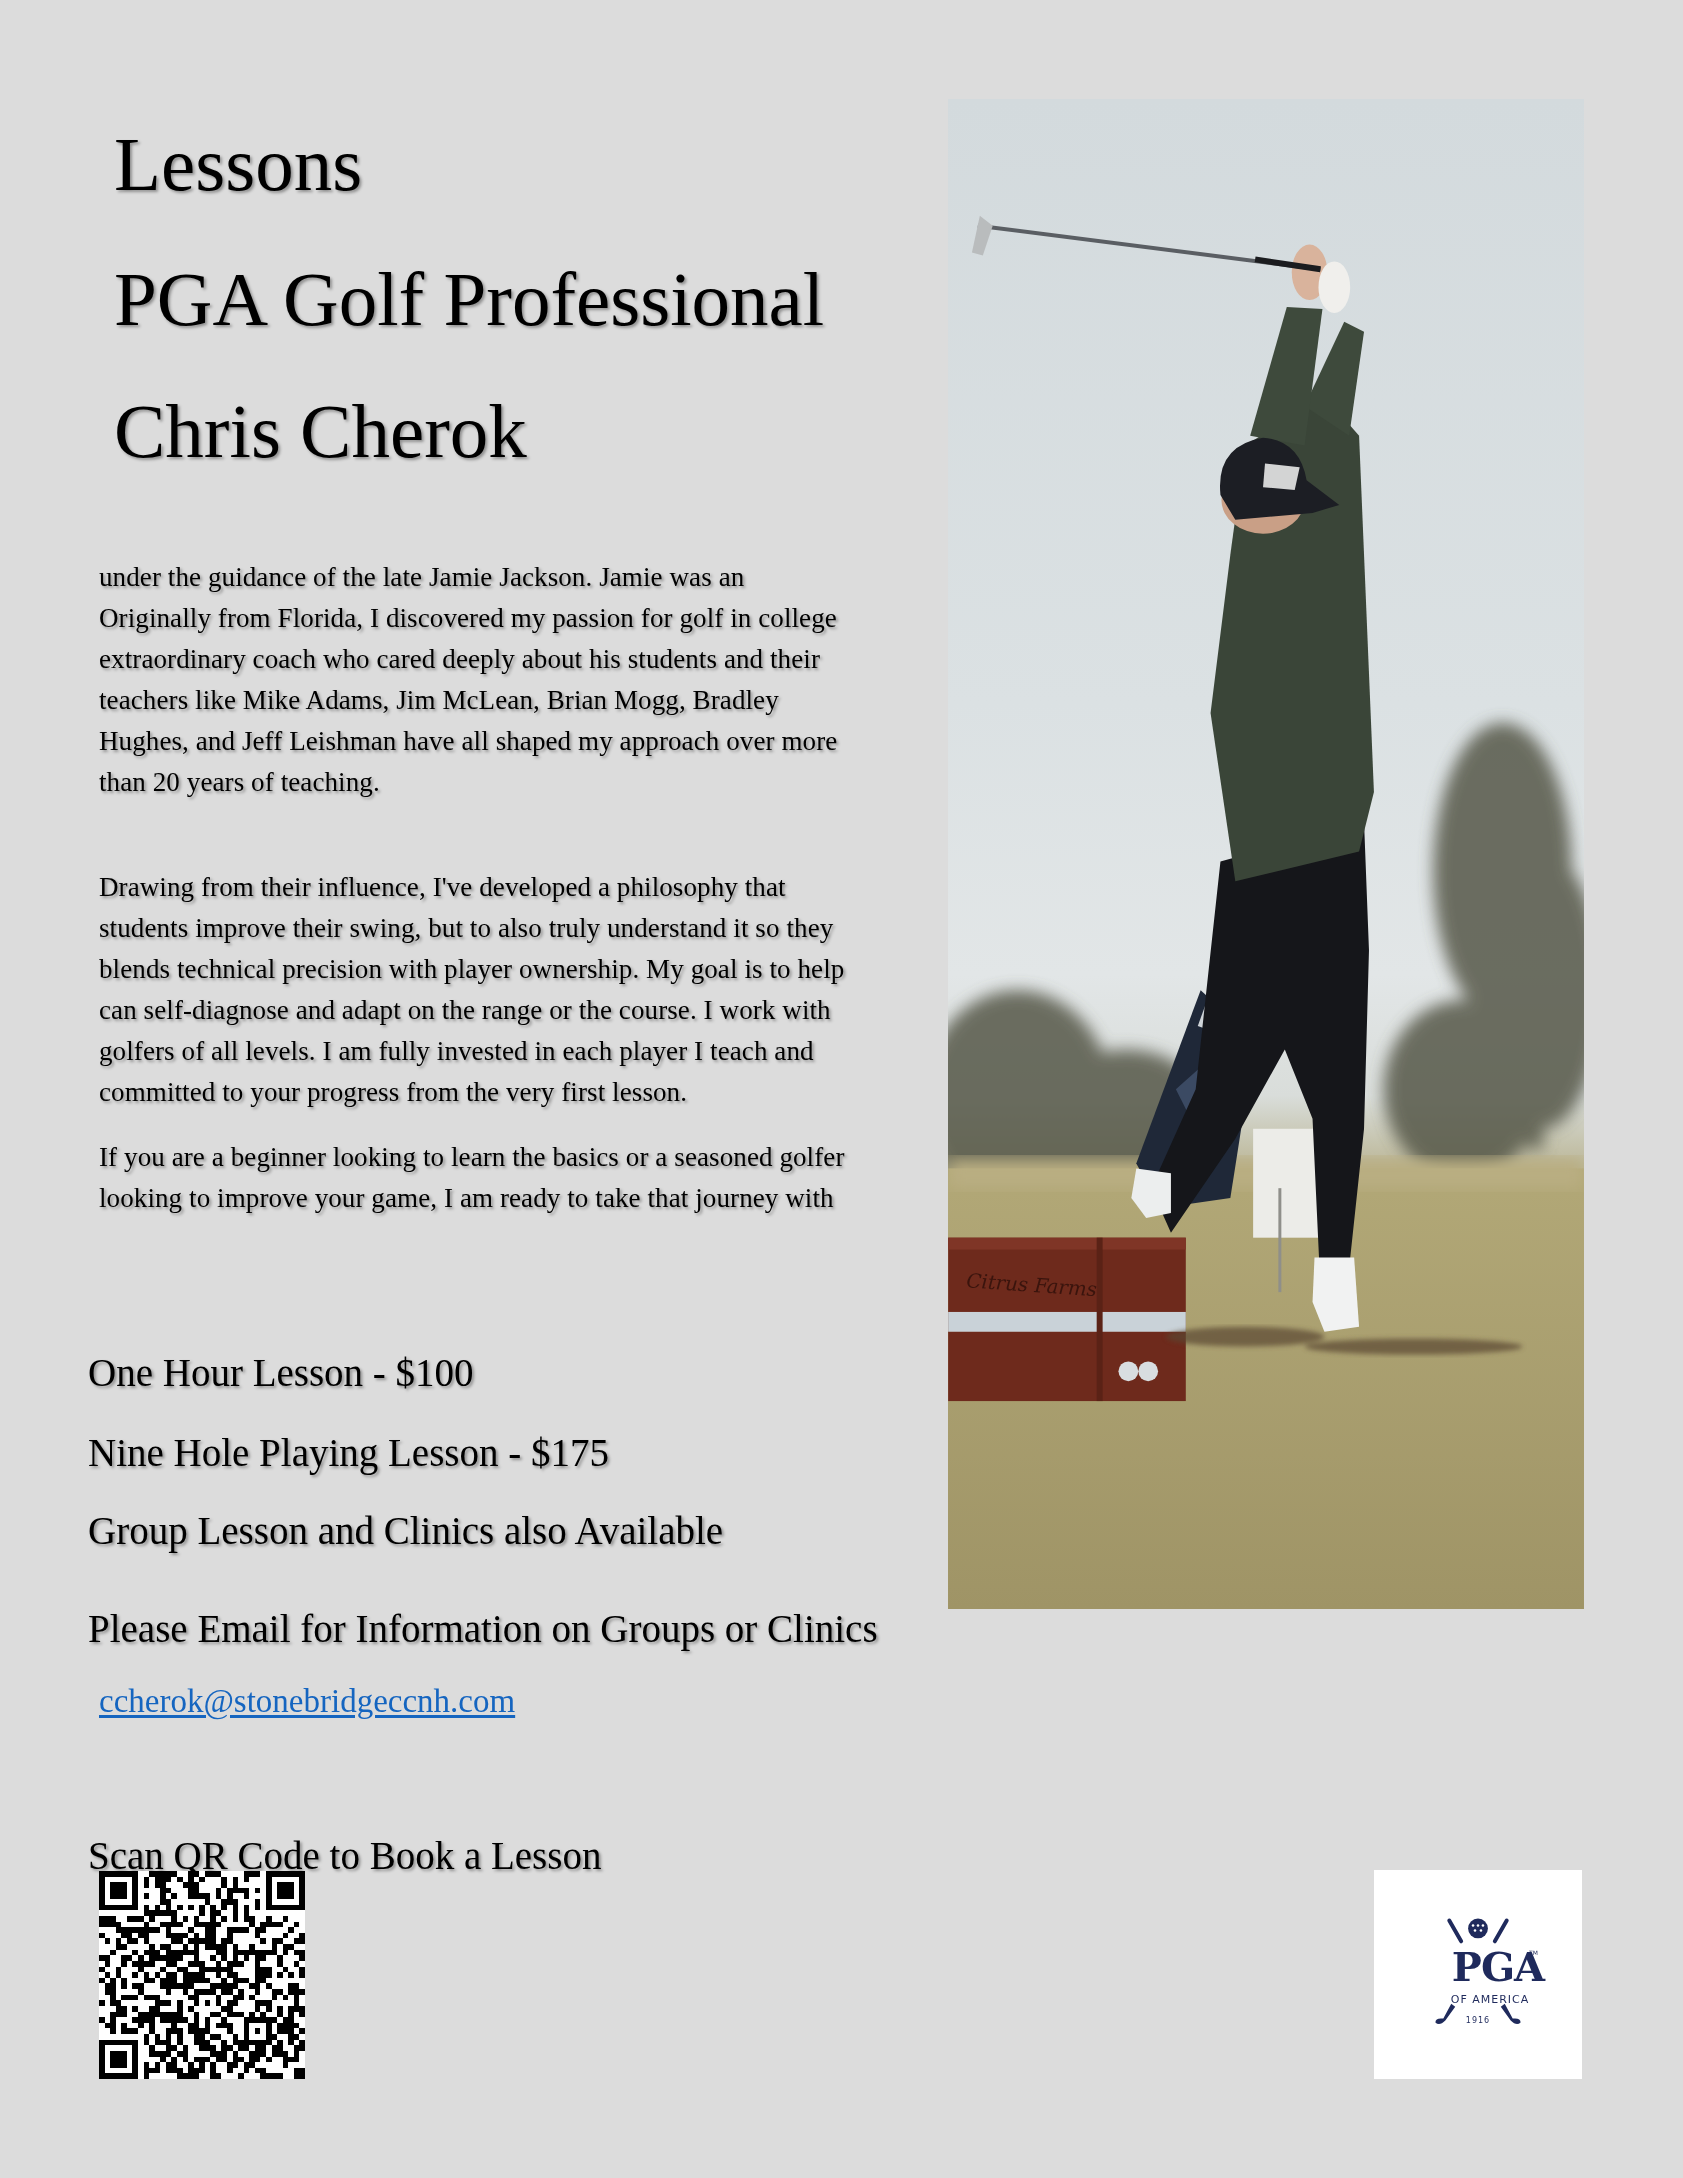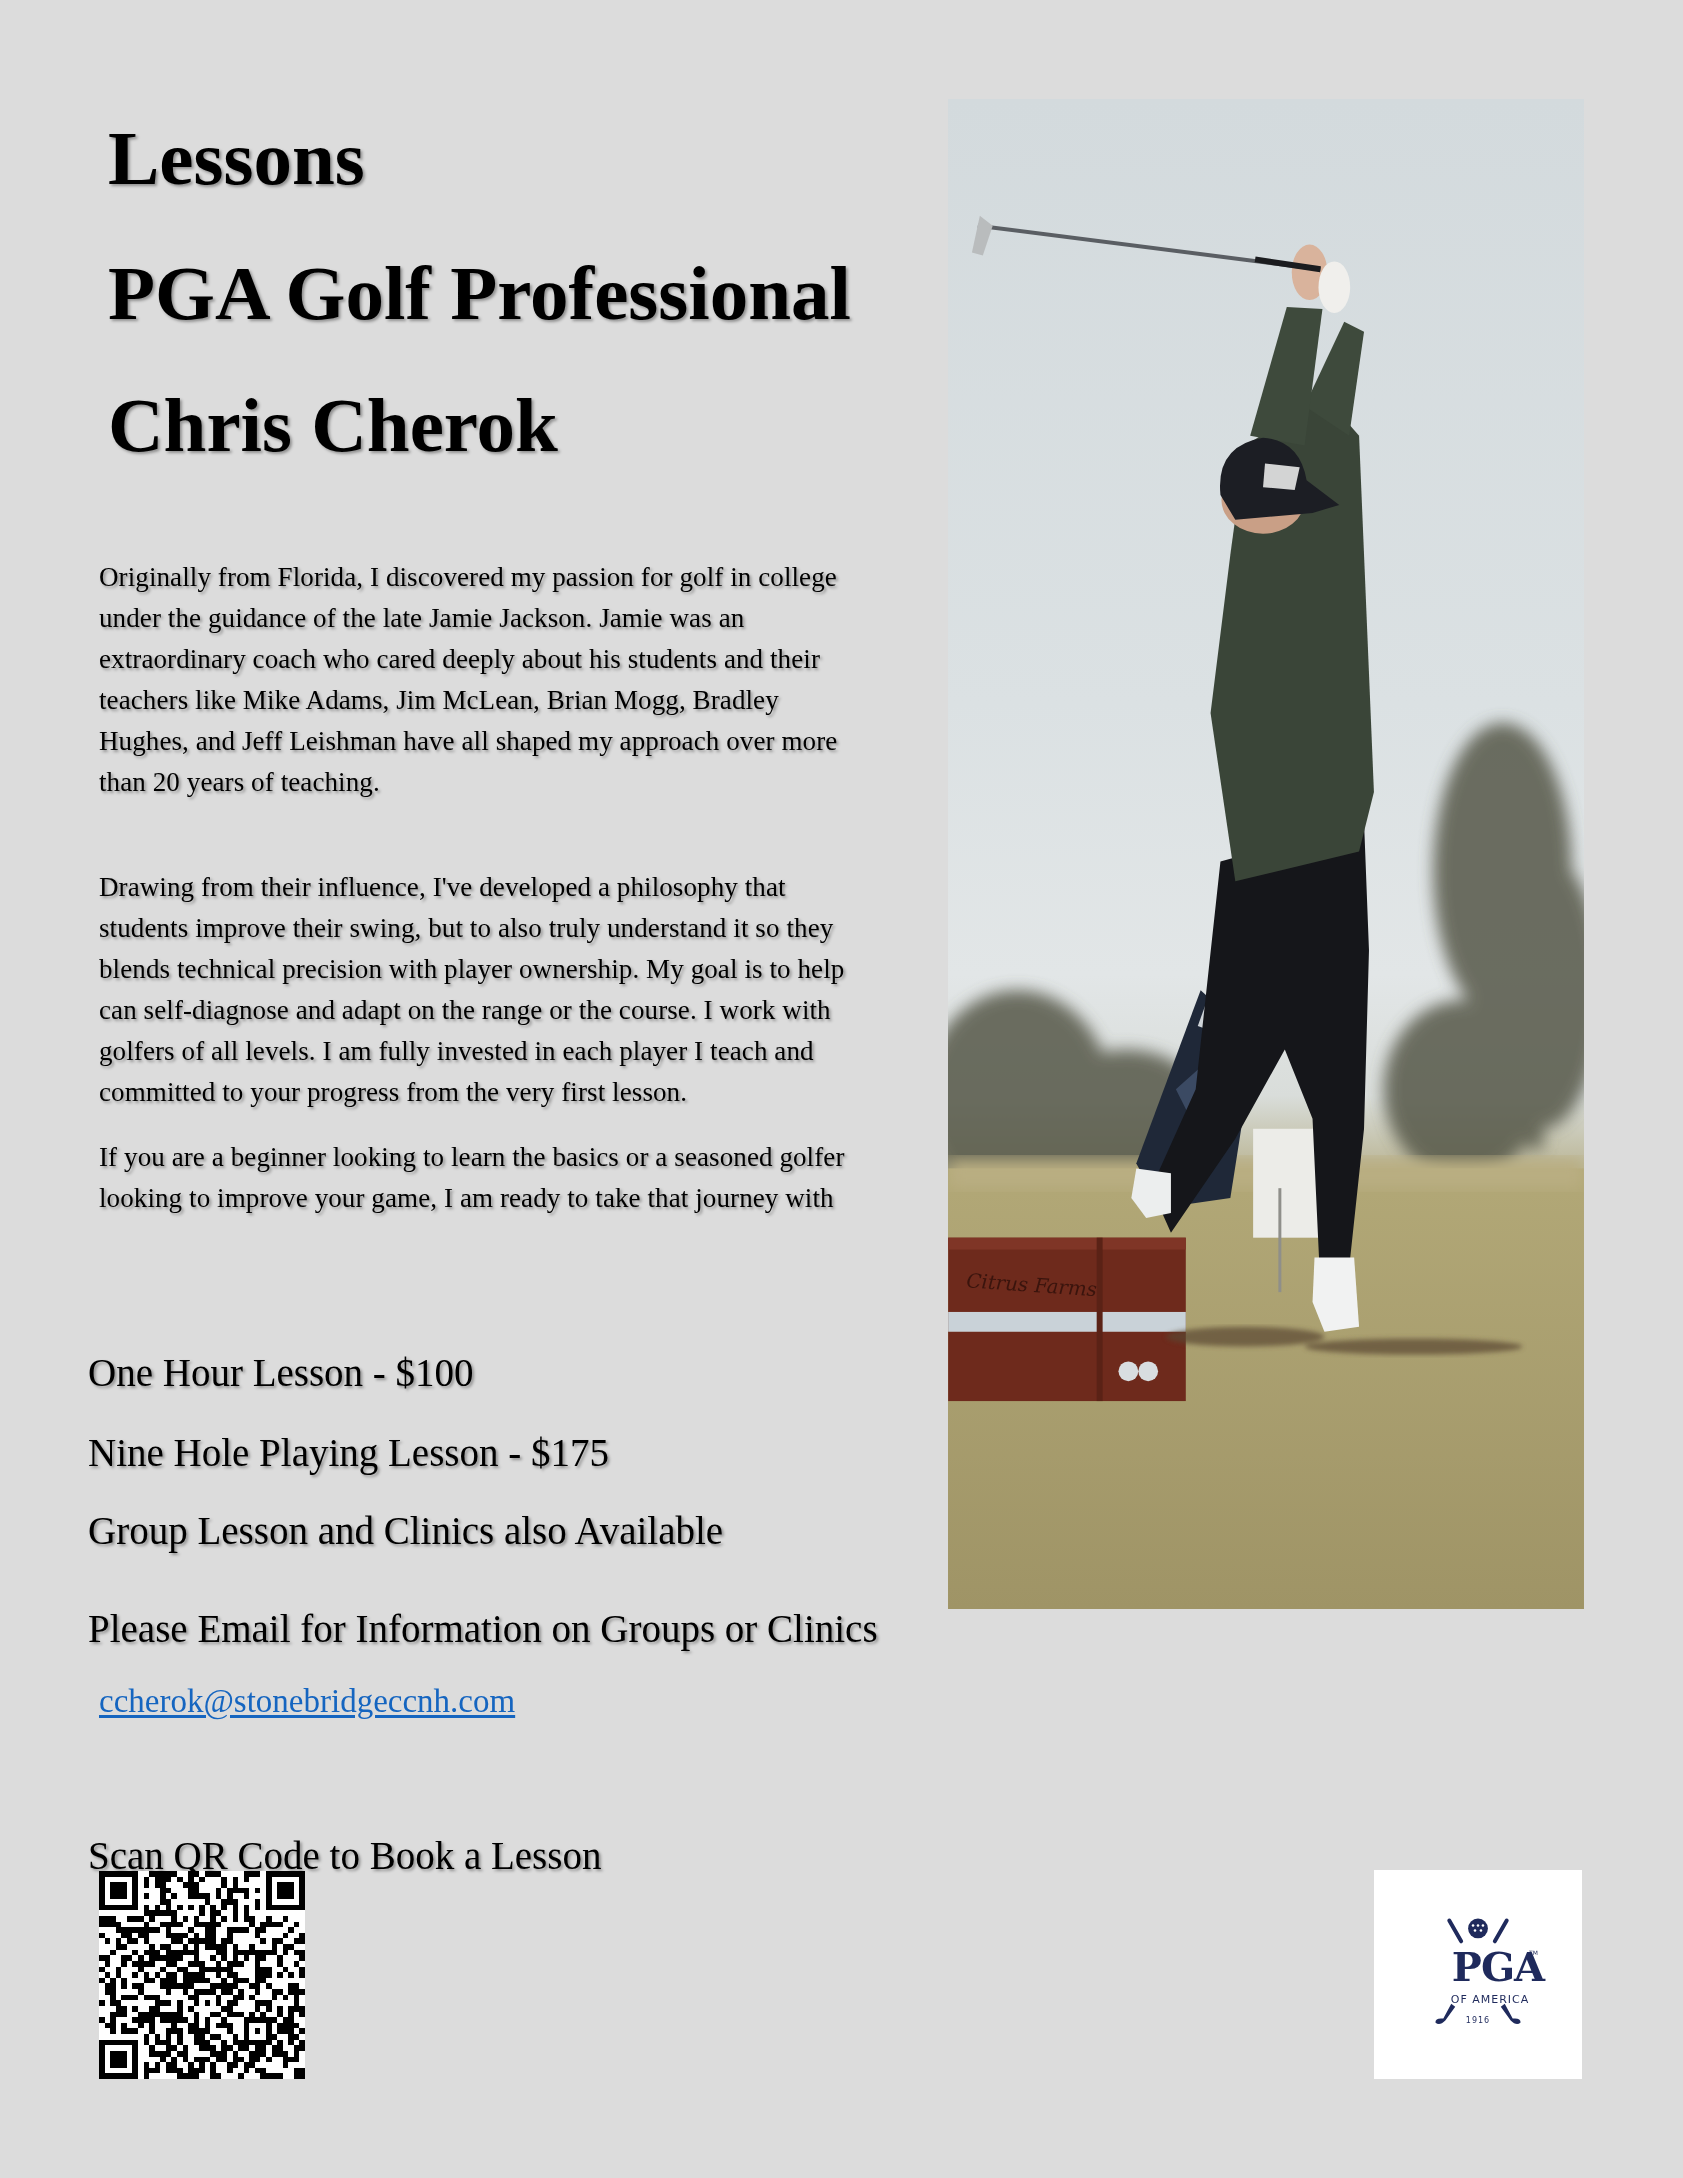--- a/index.html
+++ b/index.html
@@ -4,23 +4,23 @@
 <style>
   html, body { margin: 0; padding: 0; }
   body {
     width: 1683px; height: 2178px; position: relative; overflow: hidden;
     background: #dcdcdc;
     font-family: "Liberation Serif", "DejaVu Serif", serif;
     color: #000;
   }
   .shadow { text-shadow: 2px 2px 3px rgba(0,0,0,0.35); }
   .title {
-    position: absolute; left: 100px; margin: 8px;
+    position: absolute; left: 100px; margin: 14px;
     font-family: "Liberation Serif", serif;
-    font-size: 77px; font-weight: bold; line-height: 1; white-space: nowrap;
+    font-size: 77px; font-weight: normal; line-height: 1; white-space: nowrap;
   }
   .body-para { position: absolute; left: 99px; margin: 0; }
   .body-line {
     display: block; font-family: "Liberation Serif", serif;
     font-size: 27px; line-height: 41px; white-space: nowrap;
     letter-spacing: 0.1px;
   }
   .price-line {
     position: absolute; left: 88px; margin: 0;
     font-family: "Liberation Serif", serif;
@@ -58,22 +58,22 @@
   }
 </style>
 </head>
 <body>
 
 <h1 class="title shadow" style="top:112px;">Lessons</h1>
 <h1 class="title shadow" style="top:247px;">PGA Golf Professional</h1>
 <h1 class="title shadow" style="top:379px;">Chris Cherok</h1>
 
 <div class="body-para shadow" style="top:557px;">
+  <span class="body-line">under the guidance of the late Jamie Jackson. Jamie was an</span>
   <span class="body-line">Originally from Florida, I discovered my passion for golf in college</span>
-  <span class="body-line">under the guidance of the late Jamie Jackson. Jamie was an</span>
   <span class="body-line">extraordinary coach who cared deeply about his students and their</span>
   <span class="body-line">teachers like Mike Adams, Jim McLean, Brian Mogg, Bradley</span>
   <span class="body-line">Hughes, and Jeff Leishman have all shaped my approach over more</span>
   <span class="body-line">than 20 years of teaching.</span>
 </div>
 <div class="body-para shadow" style="top:867px;">
   <span class="body-line">Drawing from their influence, I've developed a philosophy that</span>
   <span class="body-line">students improve their swing, but to also truly understand it so they</span>
   <span class="body-line">blends technical precision with player ownership. My goal is to help</span>
   <span class="body-line">can self-diagnose and adapt on the range or the course. I work with</span>

